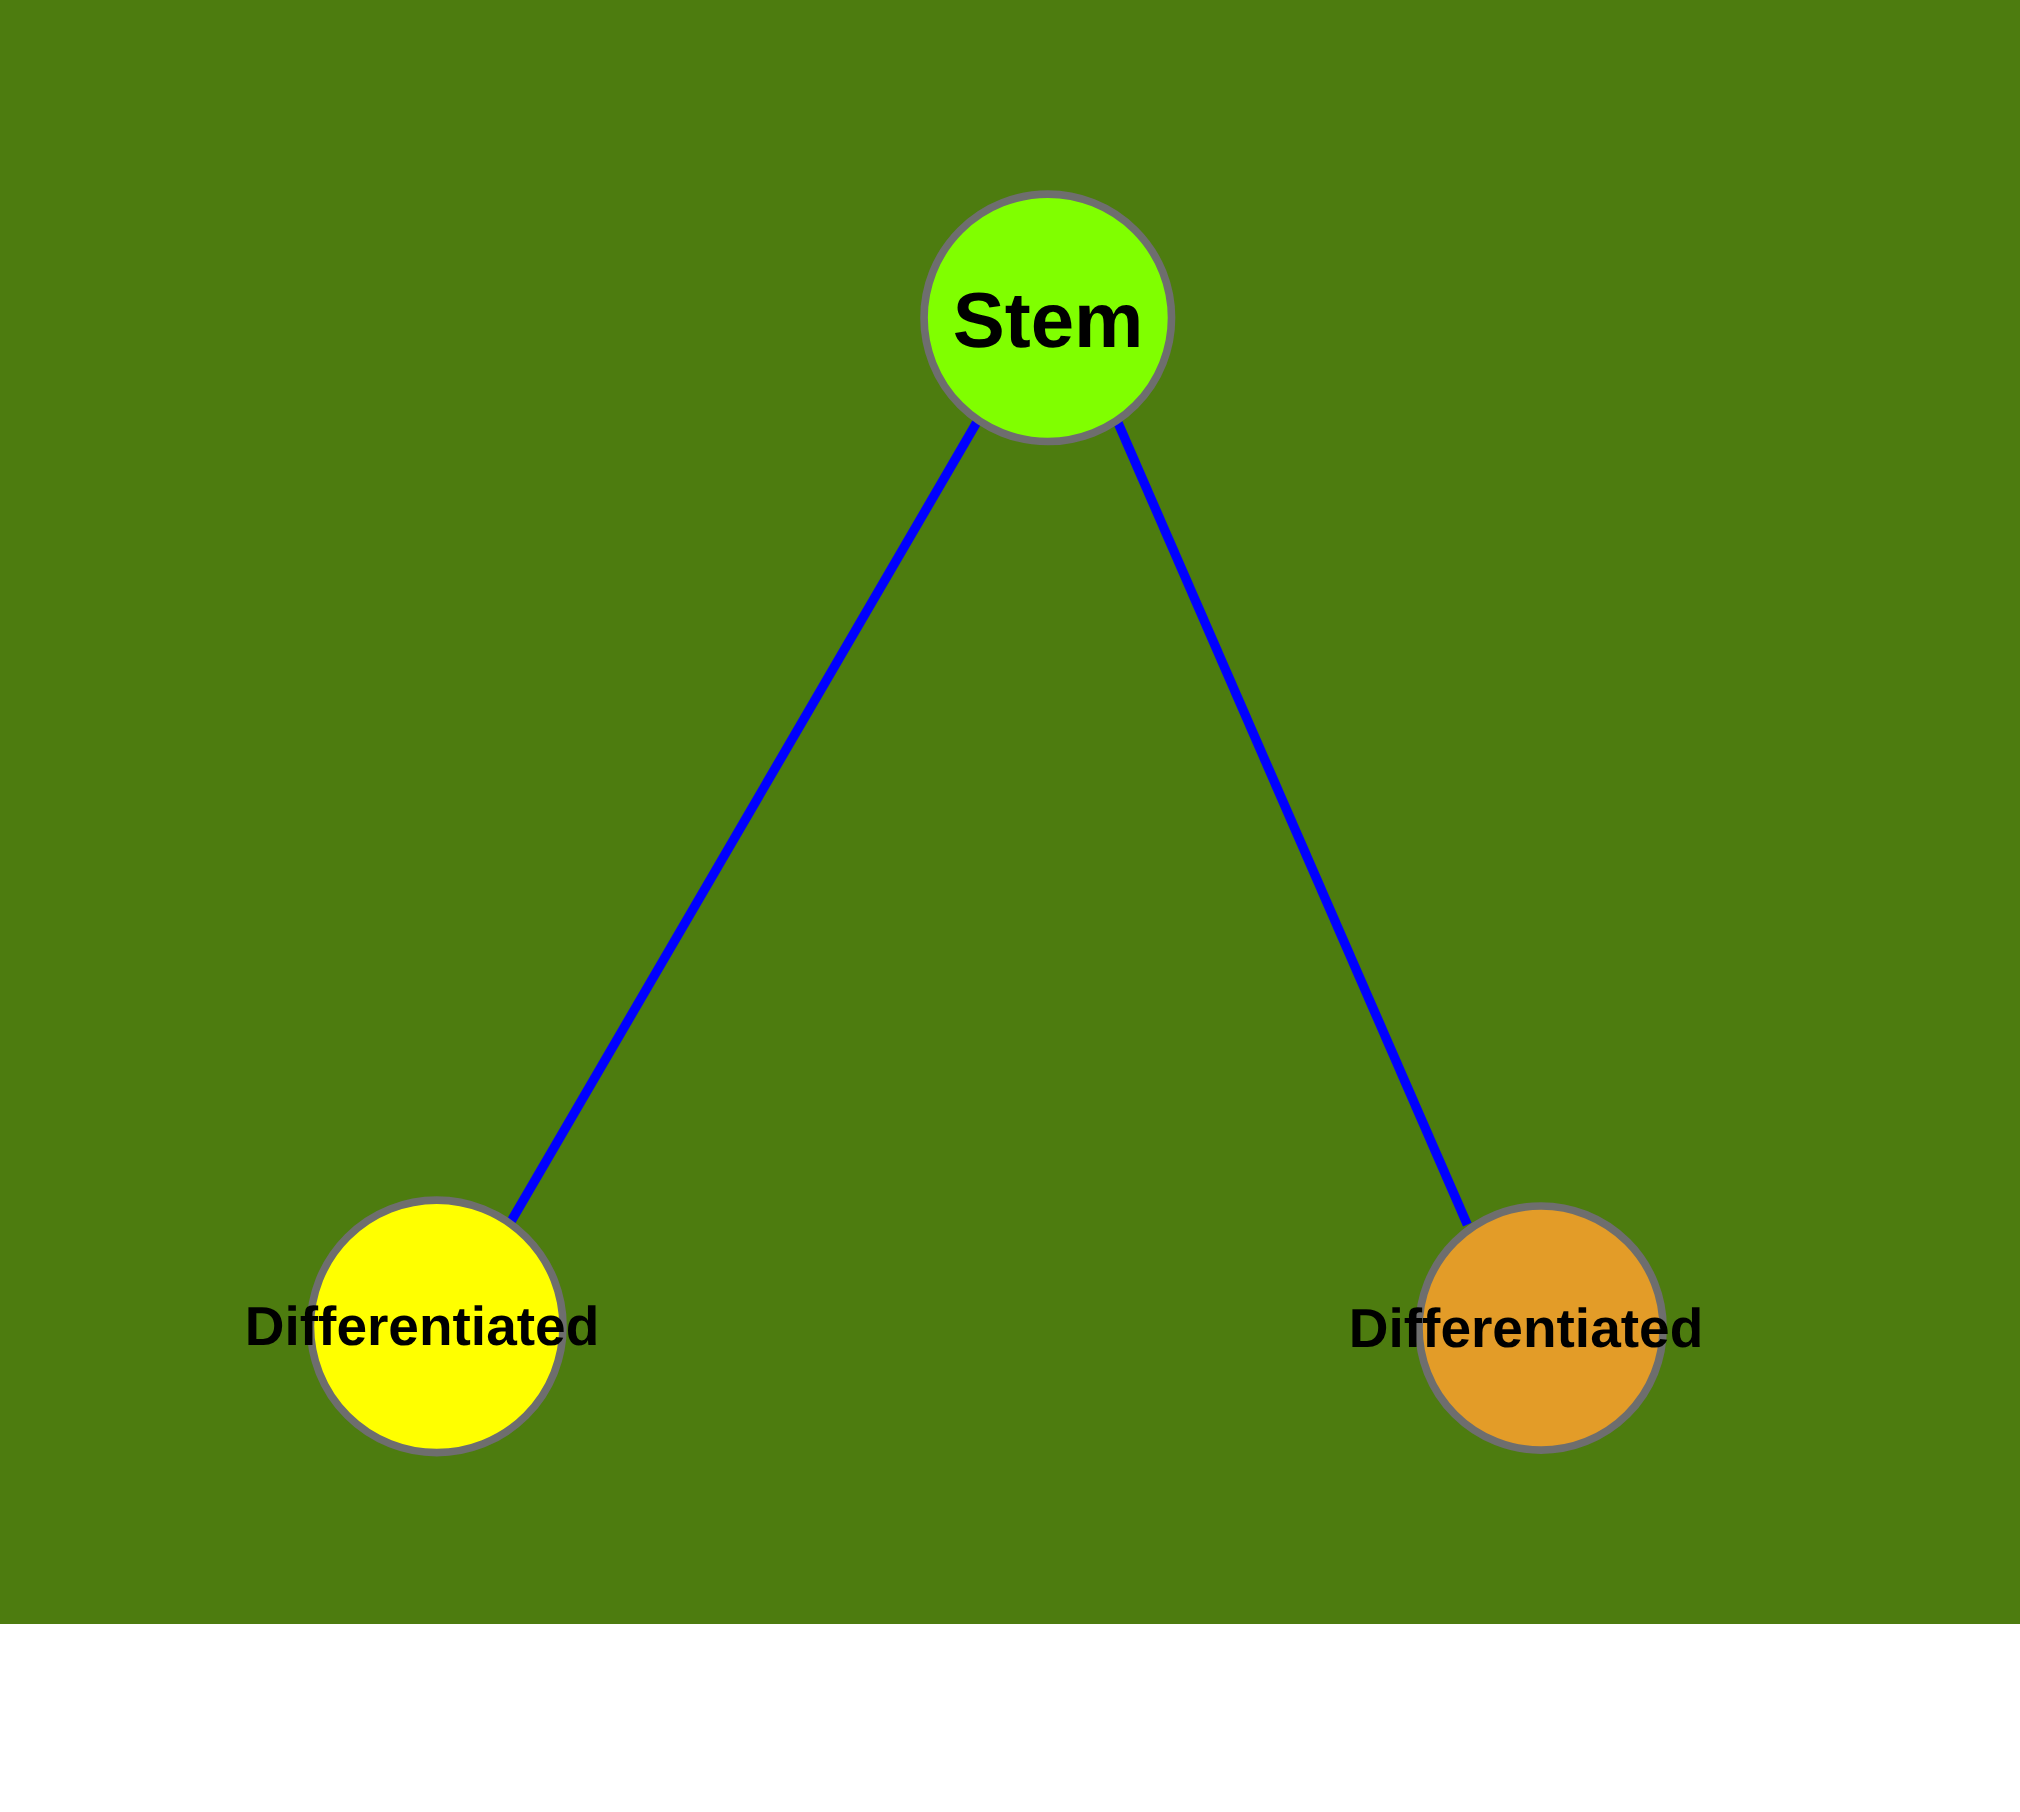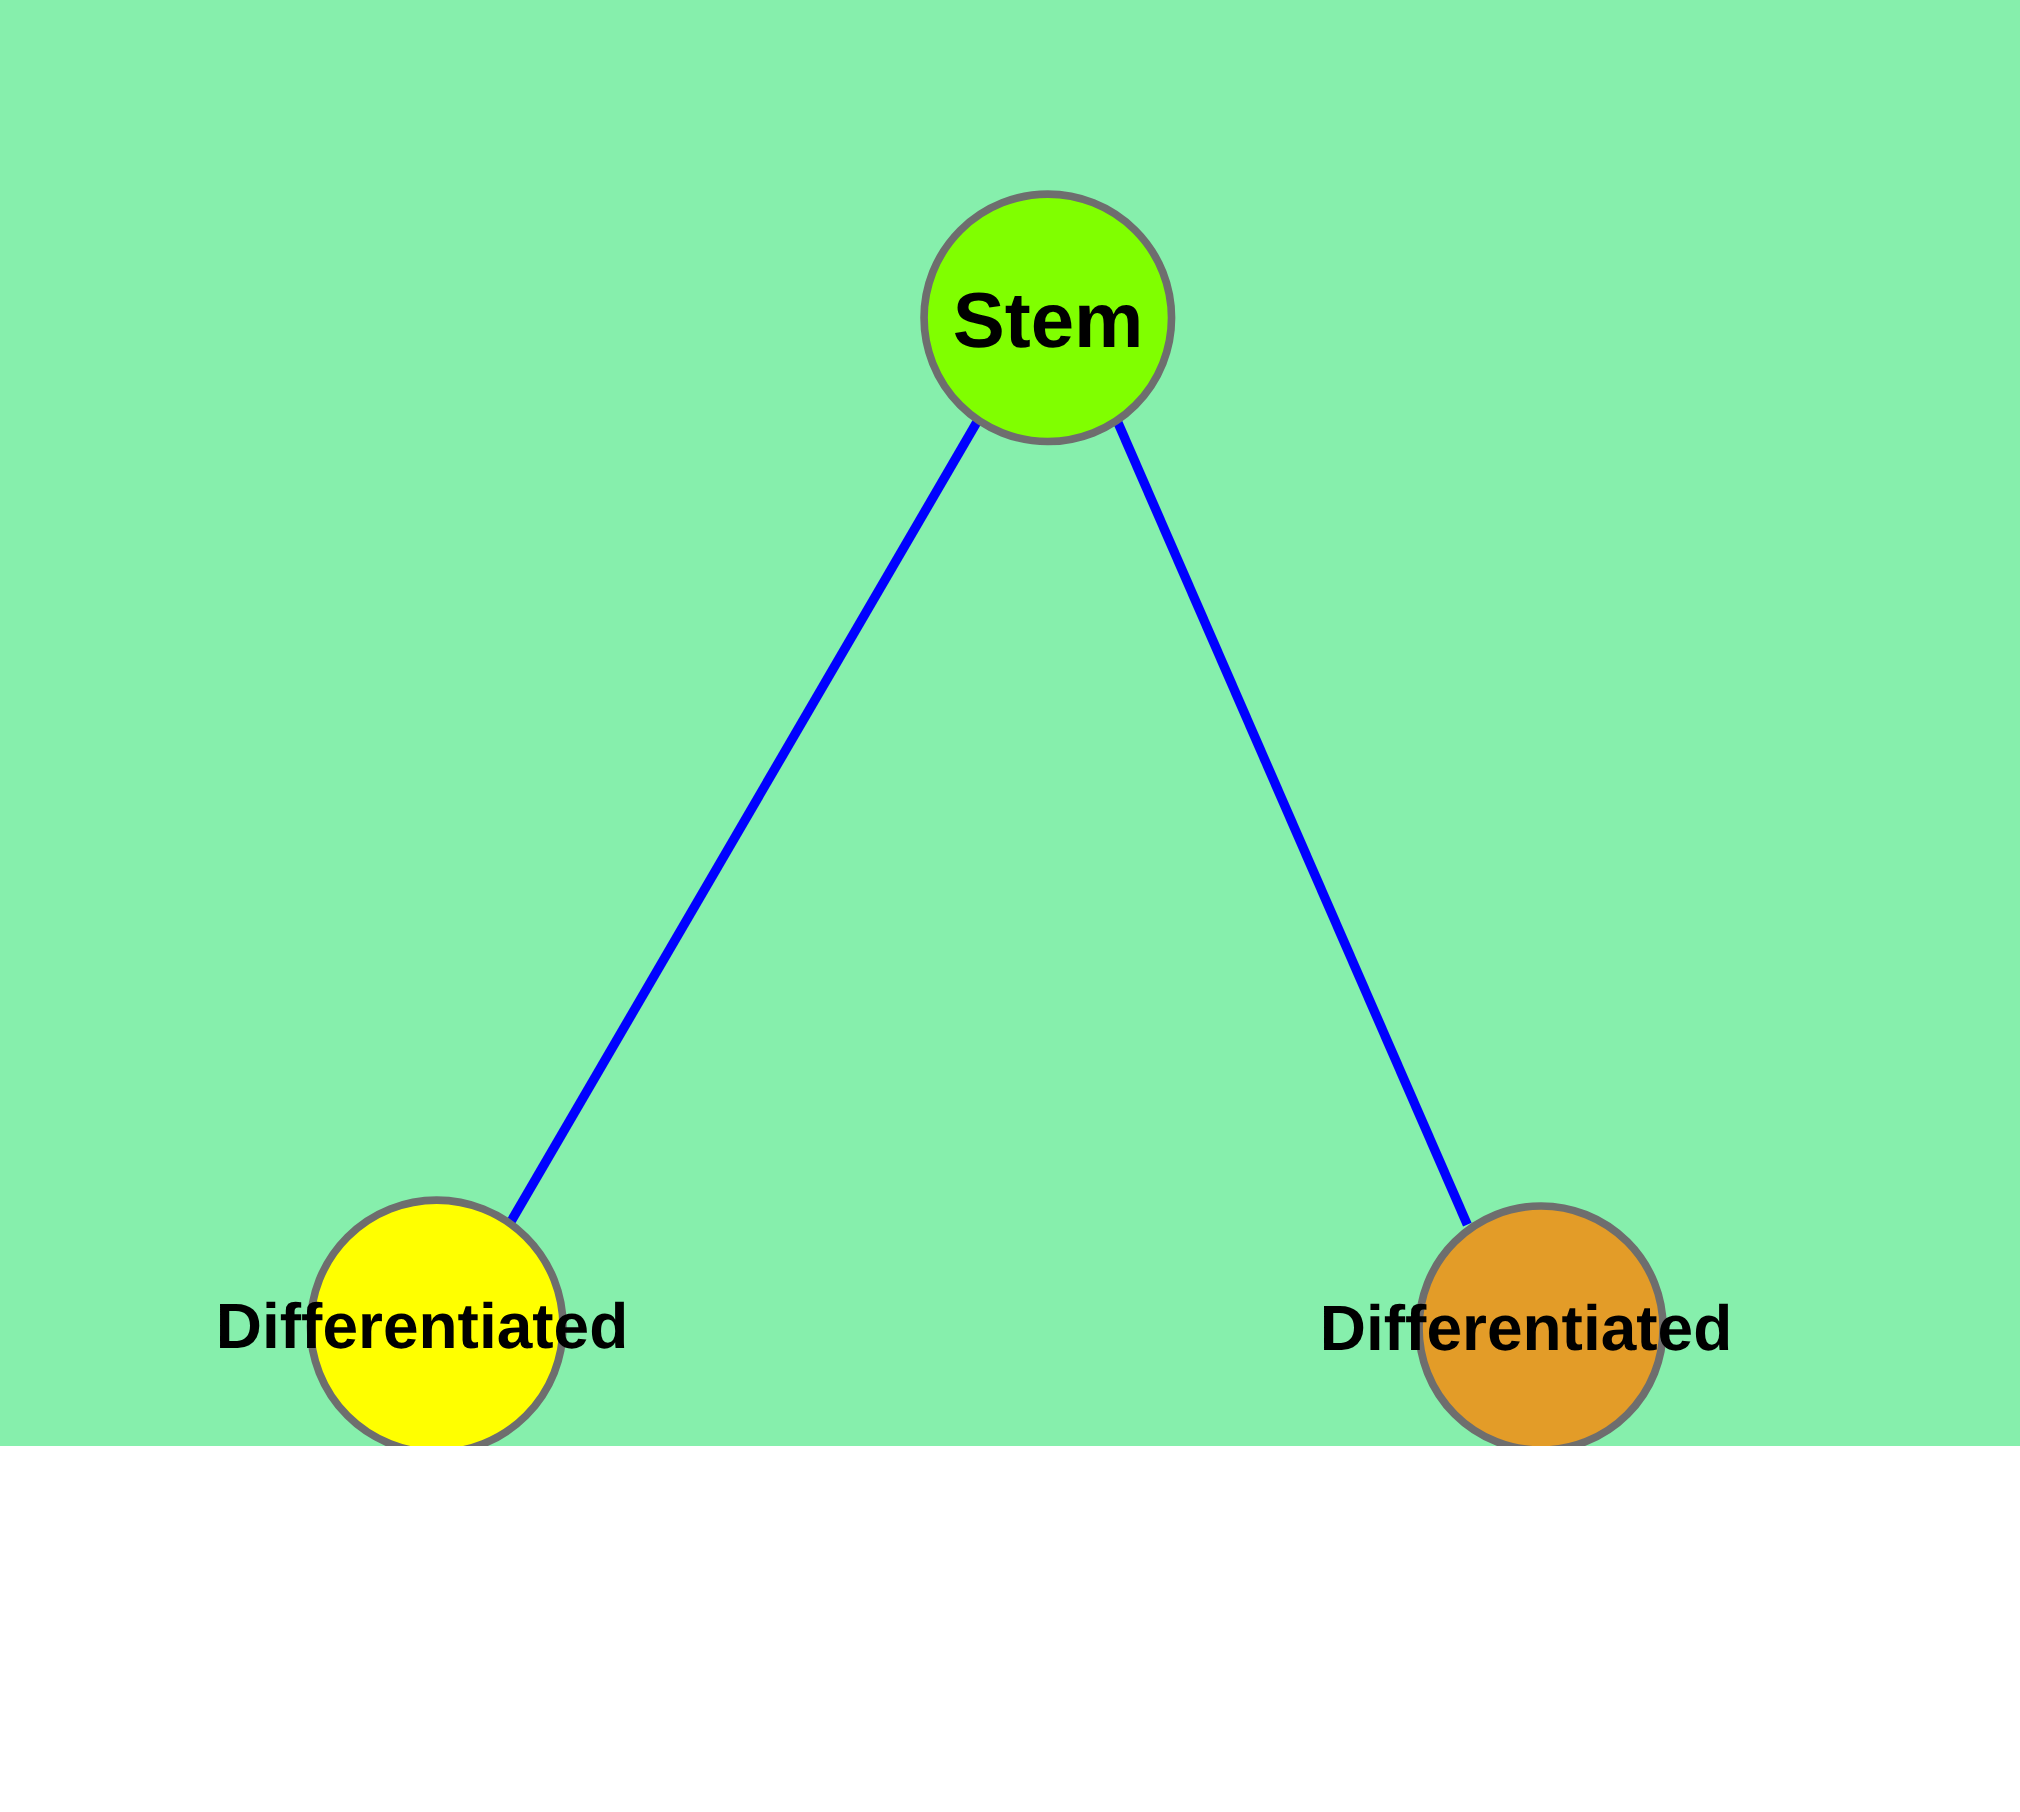--- a/index.html
+++ b/index.html
@@ -28,27 +28,27 @@
     transform: translate(-50%, -50%);
     text-align: center;
     color: #000000;
     font-weight: bold;
     line-height: 1.08;
     white-space: nowrap;
     pointer-events: none;
     text-rendering: geometricPrecision;
   }
   .node-label.root   { font-size: 78px; }
-  .node-label.leaf   { font-size: 64px; }
+  .node-label.leaf   { font-size: 55px; }
   .label-line { display: block; }
 </style>
 </head>
 <body>
 
-<div id="canvas" style="background: #86efac; width: 2021px; height: 1446px;">
+<div id="canvas" style="background: #4d7c0f; width: 2021px; height: 1624px;">
 
   <svg id="graph-svg" viewBox="0 0 2384 2138">
 
     <g>
       <line x1="1153" y1="497" x2="601" y2="1444" stroke="#0000ff" stroke-width="11" stroke-linecap="butt"></line>
       <line x1="1318" y1="497" x2="1731" y2="1445" stroke="#0000ff" stroke-width="11" stroke-linecap="butt"></line>
     </g>
 
     <g>
       <circle cx="1236" cy="375" r="146" fill="#80ff00" stroke="#6e6e6e" stroke-width="9"></circle>

